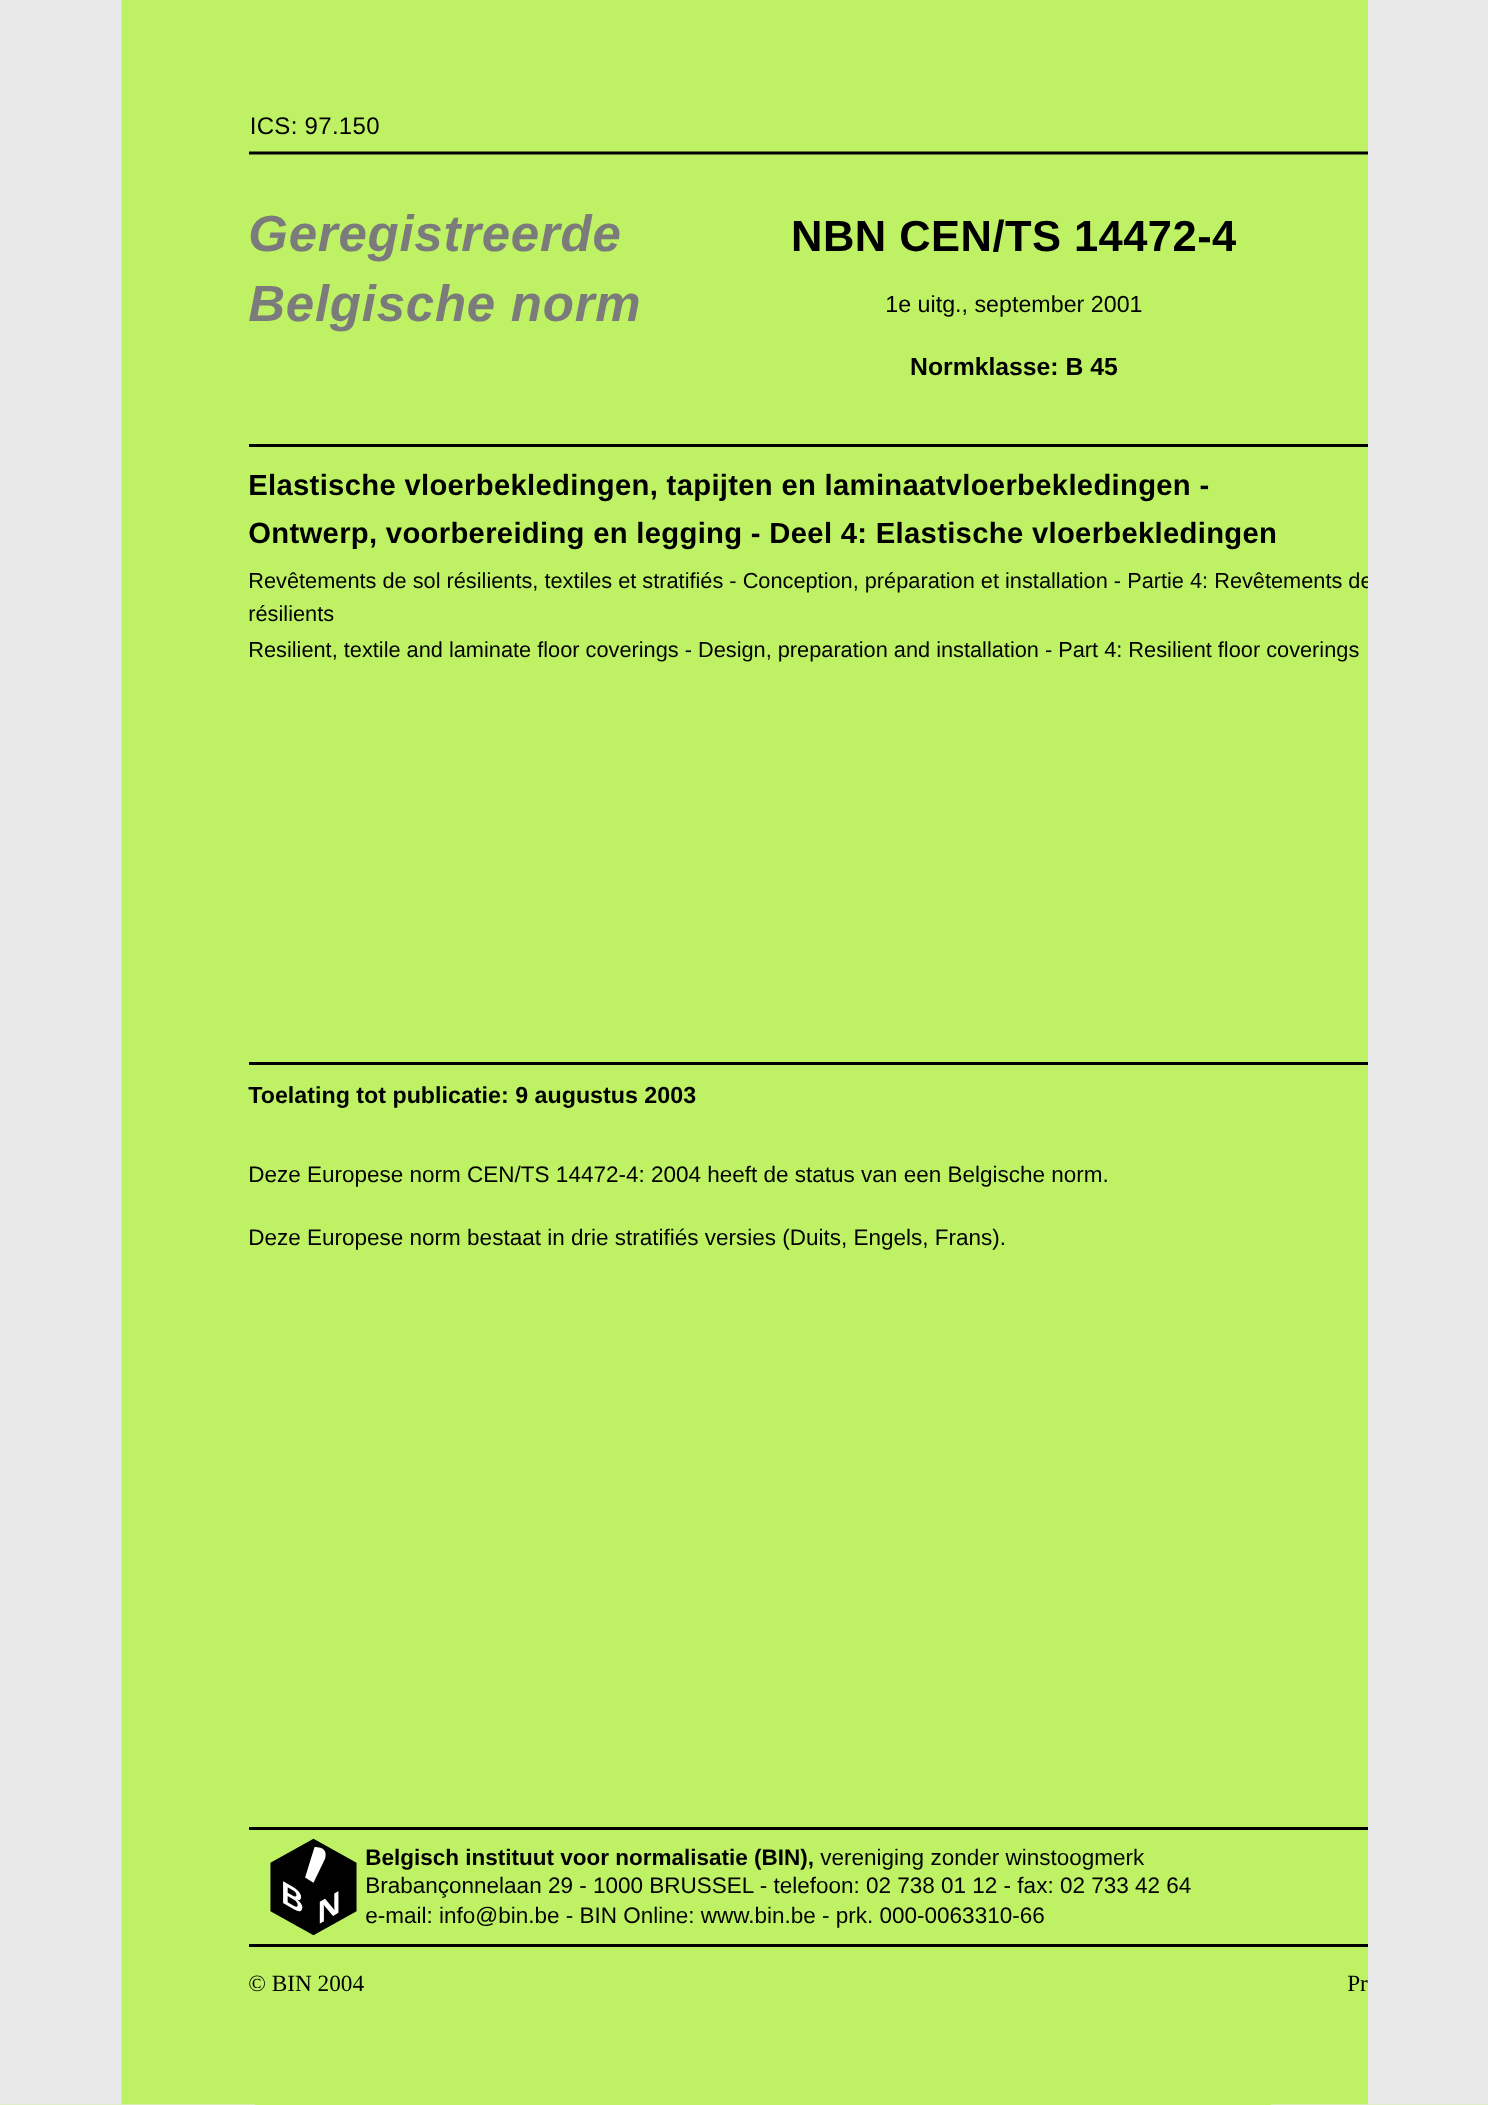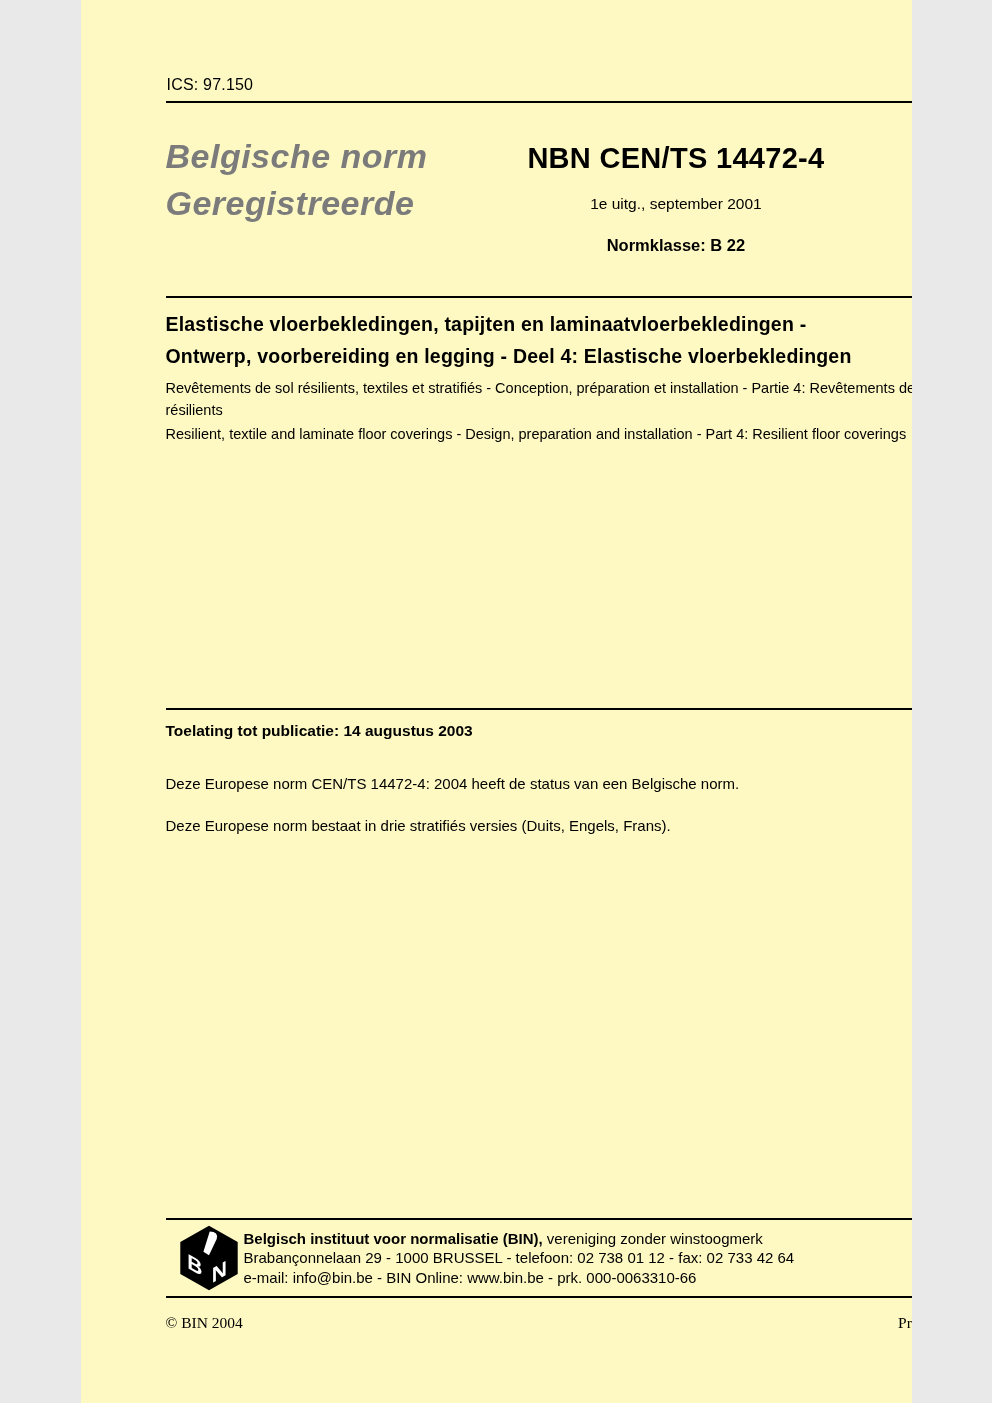--- a/index.html
+++ b/index.html
@@ -2,21 +2,21 @@
 <html><head>
 <meta charset="utf-8">
 <style>
   * { margin: 0; padding: 0; box-sizing: border-box; }
   html, body { background: #e9e9e9; }
   .page {
     position: relative;
     width: 831px;
     height: 1403px;
     margin: 0 auto;
-    background: #fef9c3;
+    background: #bef264;
     font-family: "Liberation Sans", "DejaVu Sans", sans-serif;
     color: #000000;
     overflow: hidden;
   }
   .rule {
     position: absolute;
     left: 85px;
     width: 820px;
     height: 2px;
     background: #000000;
@@ -138,43 +138,43 @@
 </style>
 </head>
 <body>
 
 <div class="page">
 
   <div class="ics">ICS: 97.150</div>
   <div class="rule" style="top:101px;"></div>
 
   <div class="doc-type">
+    <div>Geregistreerde</div>
     <div>Belgische norm</div>
-    <div>Geregistreerde</div>
   </div>
 
   <div class="std-block">
     <div class="std-number">NBN CEN/TS 14472-4</div>
     <div class="std-edition">1e uitg., september 2001</div>
-    <div class="std-normclass">Normklasse: B 22</div>
+    <div class="std-normclass">Normklasse: B 45</div>
   </div>
 
   <div class="rule" style="top:296px;"></div>
 
   <div class="title-nl">
     <div>Elastische vloerbekledingen, tapijten en laminaatvloerbekledingen -</div>
     <div>Ontwerp, voorbereiding en legging - Deel 4: Elastische vloerbekledingen</div>
   </div>
 
   <div class="title-fr">Revêtements de sol résilients, textiles et stratifiés - Conception, préparation et installation - Partie 4: Revêtements de sols résilients</div>
   <div class="title-en">Resilient, textile and laminate floor coverings - Design, preparation and installation - Part 4: Resilient floor coverings</div>
 
   <div class="rule" style="top:708px;"></div>
 
-  <div class="approval">Toelating tot publicatie: 14 augustus 2003</div>
+  <div class="approval">Toelating tot publicatie: 9 augustus 2003</div>
   <div class="status-line">Deze Europese norm CEN/TS 14472-4: 2004 heeft de status van een Belgische norm.</div>
   <div class="versions-line">Deze Europese norm bestaat in drie stratifiés versies (Duits, Engels, Frans).</div>
 
   <div class="footer-box">
     <svg class="bin-logo" viewBox="0 0 100 100" aria-hidden="true">
       <polygon points="50,4 91,27 91,73 50,96 9,73 9,27" fill="#000000"></polygon>
       <text x="0" y="0" transform="translate(19,64) skewY(30)" font-size="30" font-weight="bold" fill="#ffffff" font-family="Liberation Sans, sans-serif">B</text>
       <text x="0" y="0" transform="translate(54,86) skewY(-30)" font-size="30" font-weight="bold" fill="#ffffff" font-family="Liberation Sans, sans-serif">N</text>
       <path d="M51 12 Q64 12 61 23 L50 46 L42 41 Z" fill="#ffffff"></path>
     </svg>

